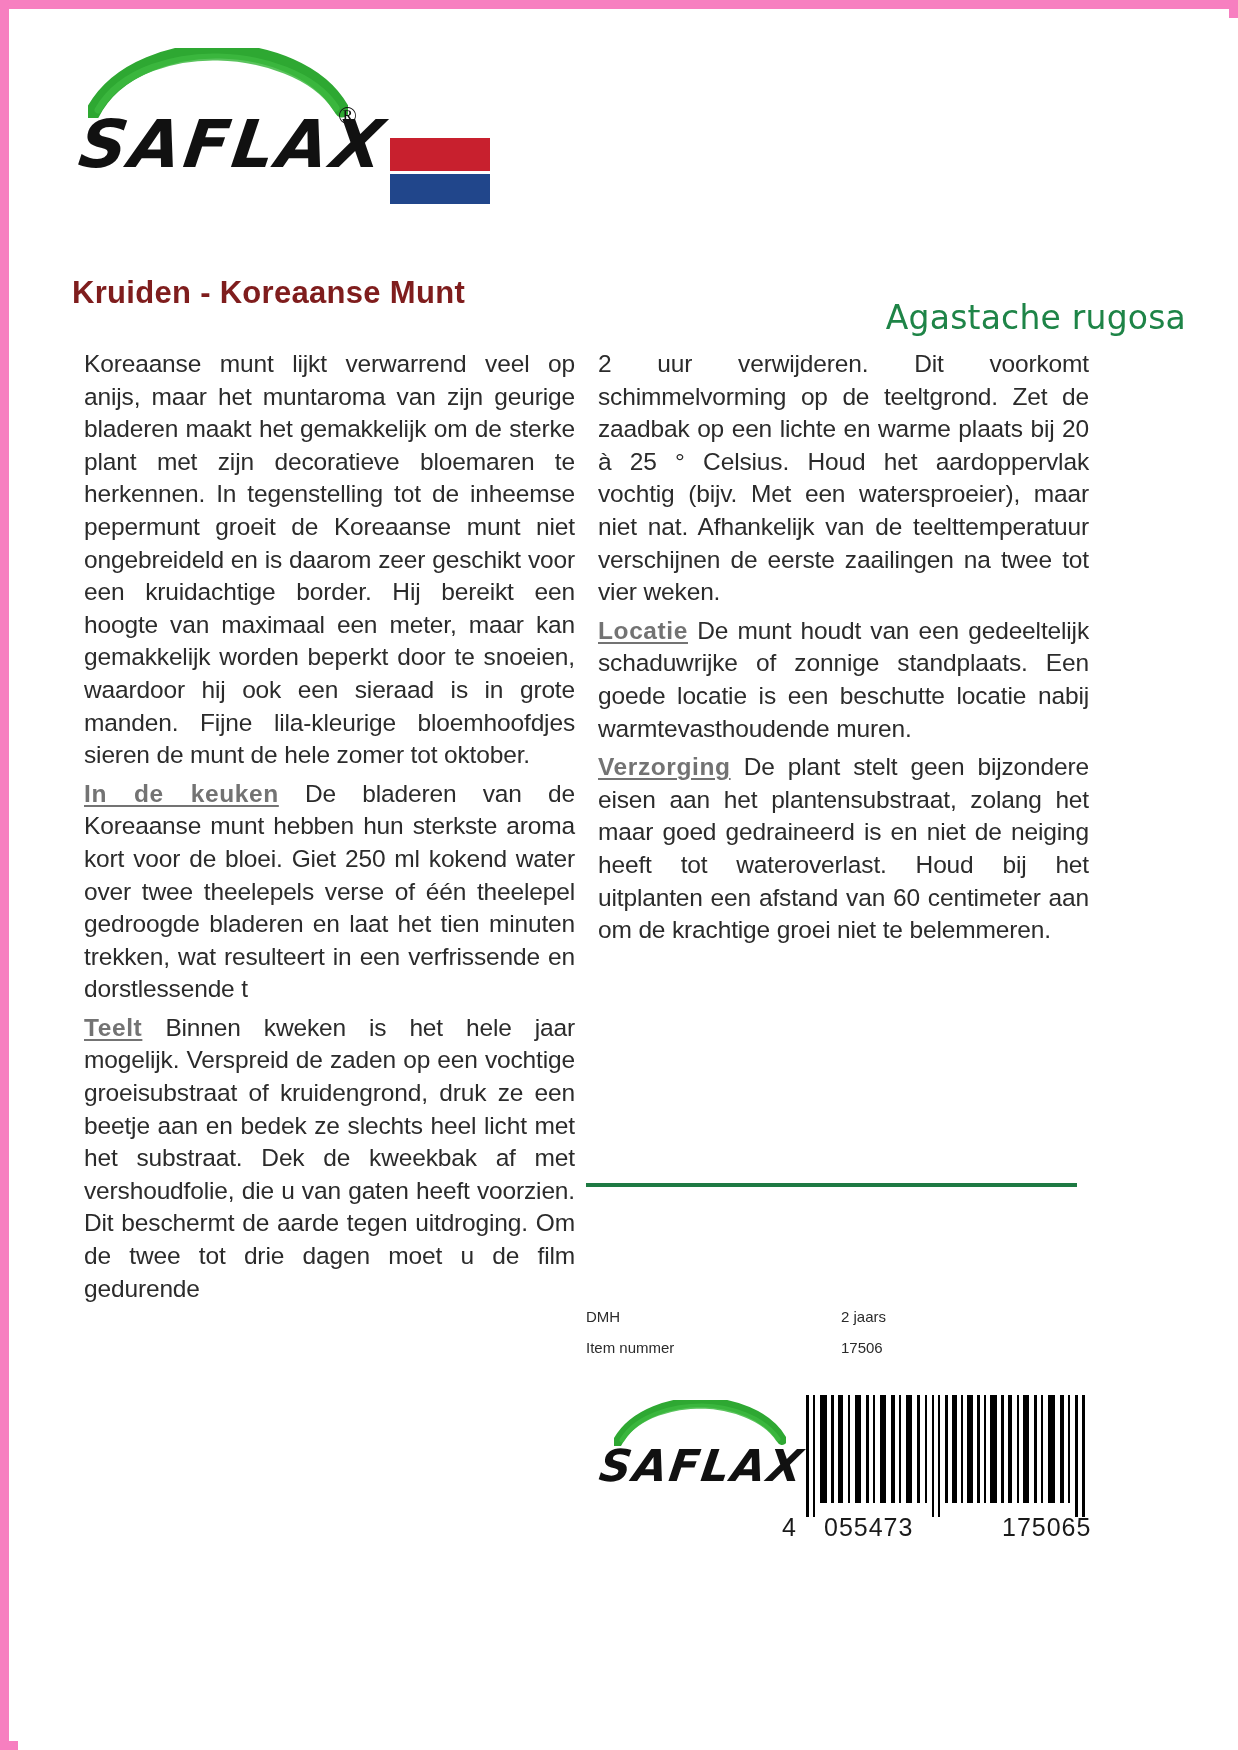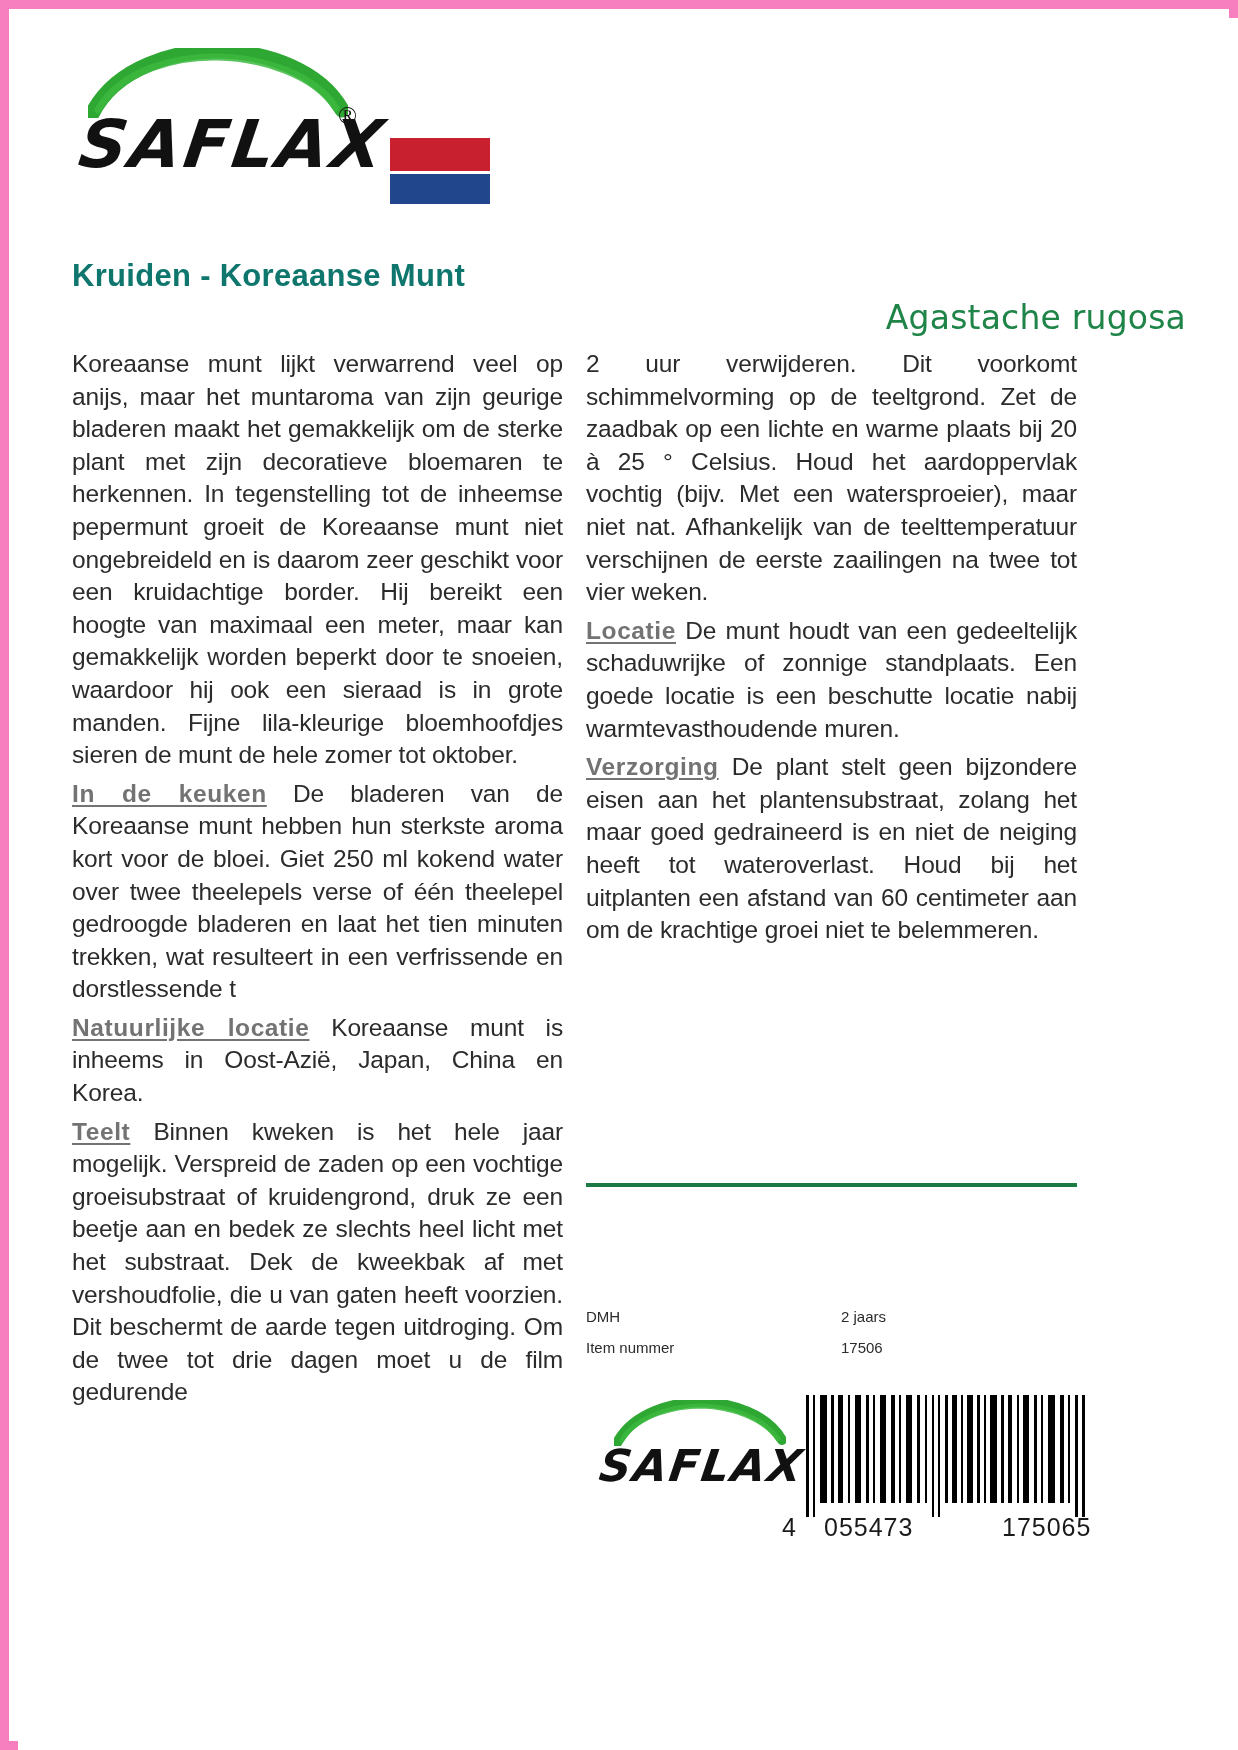--- a/index.html
+++ b/index.html
@@ -95,24 +95,24 @@
     font-size: 27px;
     color: #4a5a66;
     letter-spacing: 0.2px;
     white-space: nowrap;
   }
 
   
   .common-title {
     position: absolute;
     left: 54px;
-    top: 240px;
+    top: 257px;
     font-size: 31px;
     font-weight: bold;
-    color: #0f766e;
+    color: #7f1d1d;
     letter-spacing: 0.3px;
   }
 
   .botanical-title {
     position: absolute;
     right: 52px;
     top: 280px;
     font-size: 33px;
     color: #1e8447;
     letter-spacing: 0.2px;
@@ -125,20 +125,21 @@
     top: 330px;
     left: 0;
     width: 100%;
     height: 1380px;
   }
 
   .col {
     position: absolute;
     top: 0;
     width: 491px;
+    margin-left: 12px;
   }
   .col-left { left: 54px; }
   .col-right { left: 568px; }
 
   .para {
     font-size: 24.5px;
     line-height: 32.6px;
     color: #2b2b2b;
     text-align: justify;
     margin-bottom: 6px;
@@ -267,23 +268,20 @@
     <div class="columns">
 
       <div class="col col-left">
 
         <p class="para">Koreaanse munt lijkt verwarrend veel op anijs, maar het muntaroma van zijn geurige bladeren maakt het gemakkelijk om de sterke plant met zijn decoratieve bloemaren te herkennen. In tegenstelling tot de inheemse pepermunt groeit de Koreaanse munt niet ongebreideld en is daarom zeer geschikt voor een kruidachtige border. Hij bereikt een hoogte van maximaal een meter, maar kan gemakkelijk worden beperkt door te snoeien, waardoor hij ook een sieraad is in grote manden. Fijne lila-kleurige bloemhoofdjes sieren de munt de hele zomer tot oktober.</p>
 
         <p class="para">
           <span class="sec-head">In de keuken</span><span> De bladeren van de Koreaanse munt hebben hun sterkste aroma kort voor de bloei. Giet 250 ml kokend water over twee theelepels verse of één theelepel gedroogde bladeren en laat het tien minuten trekken, wat resulteert in een verfrissende en dorstlessende t</span>
         </p>
 
-        <p class="para">
-          <span class="sec-head">Natuurlijke locatie</span><span> Koreaanse munt is inheems in Oost-Azië, Japan, China en Korea.</span>
-        </p>
 
         <p class="para">
           <span class="sec-head">Teelt</span><span>  Binnen kweken is het hele jaar mogelijk. Verspreid de zaden op een vochtige groeisubstraat of kruidengrond, druk ze een beetje aan en bedek ze slechts heel licht met het substraat. Dek de kweekbak af met vershoudfolie, die u van gaten heeft voorzien. Dit beschermt de aarde tegen uitdroging. Om de twee tot drie dagen moet u de film gedurende</span>
         </p>
       </div>
 
       <div class="col col-right">
 
         <p class="para">2 uur verwijderen. Dit voorkomt schimmelvorming op de teeltgrond. Zet de zaadbak op een lichte en warme plaats bij 20 à 25 ° Celsius. Houd het aardoppervlak vochtig (bijv. Met een watersproeier), maar niet nat. Afhankelijk van de teelttemperatuur verschijnen de eerste zaailingen na twee tot vier weken.</p>
 

